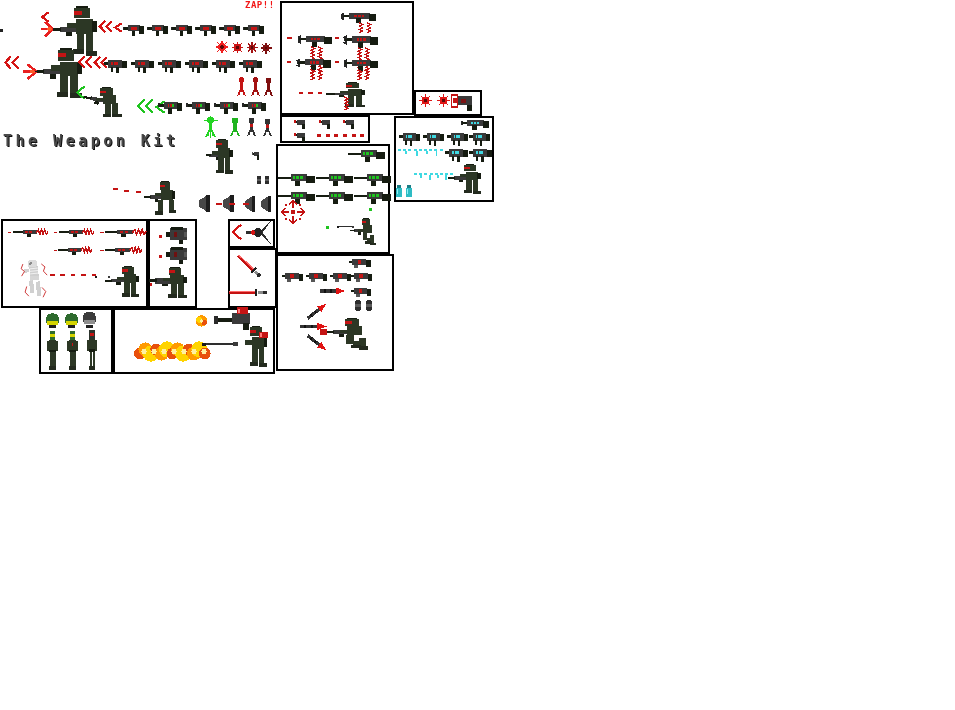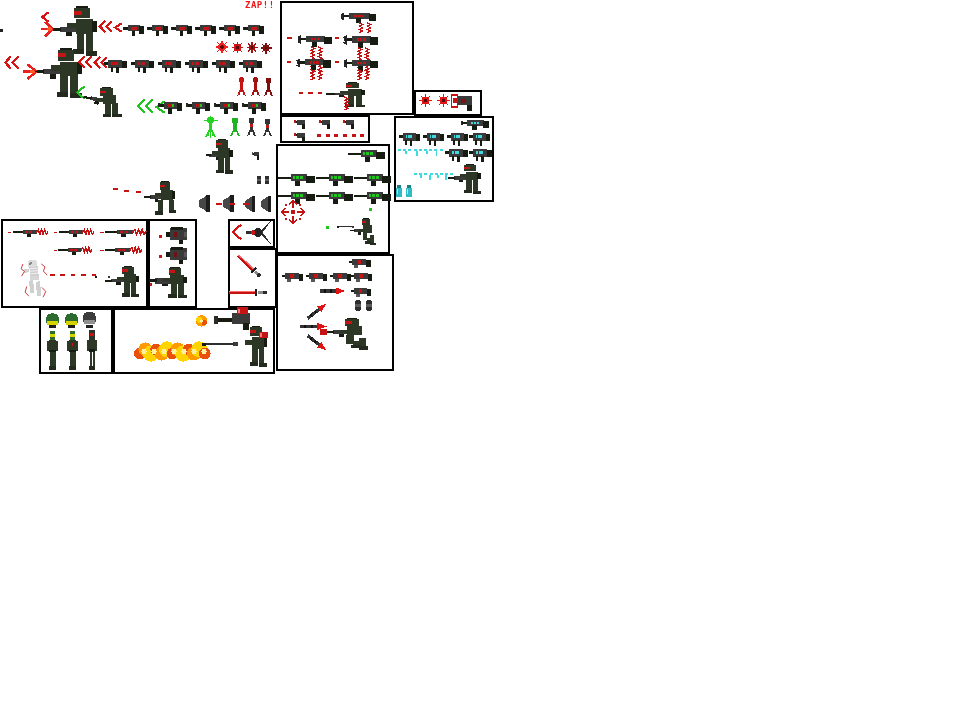--- a/index.html
+++ b/index.html
@@ -1180,13 +1180,14 @@
           <rect x="14.2" y="4.8" width="1.4" height="2.6" fill="#ff7a7a"></rect>
           <rect x="16.6" y="8.5" width="2.2" height="6" fill="#161c11"></rect>
           <rect x="5.5" y="9.6" width="5" height="3" fill="#2c3725"></rect>
           <rect x="9.6" y="15.5" width="3.4" height="9.4" fill="#2c3725"></rect>
           <rect x="13.6" y="15.5" width="3.4" height="10" fill="#2c3725"></rect>
           <rect x="8.2" y="24.4" width="4.8" height="2.8" fill="#232a1e"></rect>
           <rect x="13.6" y="25" width="5.2" height="2.8" fill="#232a1e"></rect>
         </svg></div>
     </div>
   <div class="px-text" id="zap-text">ZAP!!</div>
+  <div class="px-text" id="title-text">The Weapon Kit</div>
 </div>
 
 </body></html>

